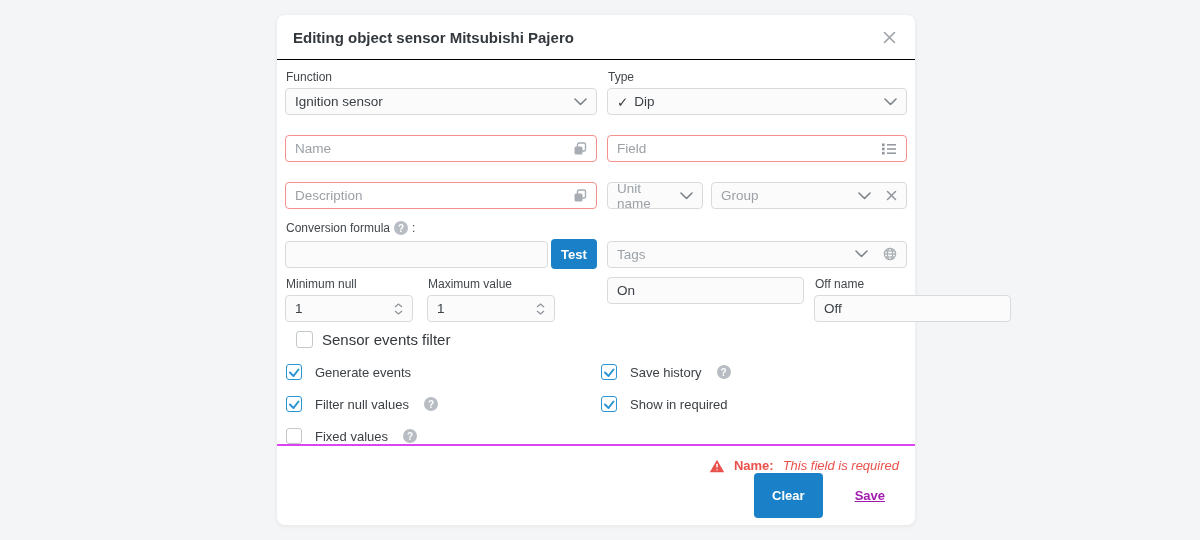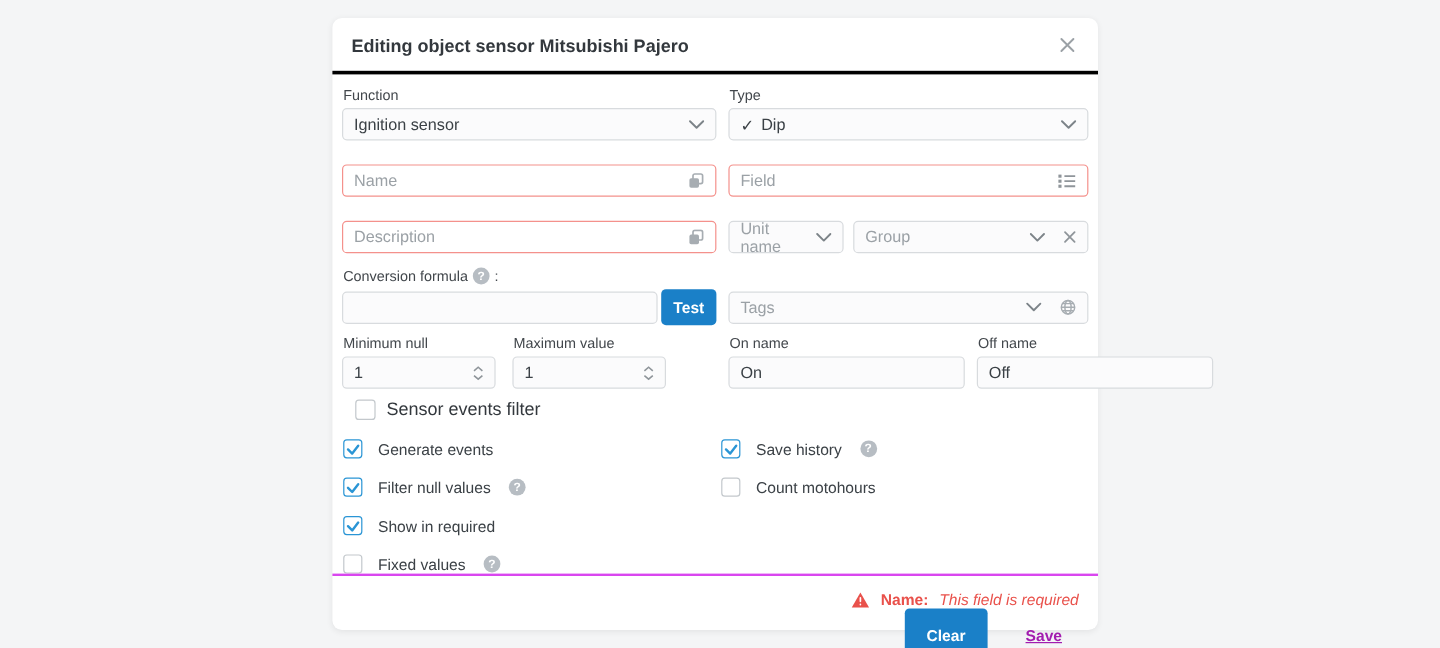--- a/index.html
+++ b/index.html
@@ -1,21 +1,21 @@
 <!DOCTYPE html>
 <html><head>
 <meta charset="utf-8">
 <style>
   * { margin:0; padding:0; box-sizing:border-box; }
   body { font-family:"Liberation Sans", sans-serif; }
   .stage { position:relative; width:1200px; height:540px; background:#f4f5f6; overflow:hidden; }
   .modal { position:absolute; left:277px; top:15px; width:638px; height:510px; background:#fff;
            border-radius:8px; box-shadow:0 1px 5px rgba(0,0,0,.07); display:flex; flex-direction:column; }
-  .modal-header { display:flex; align-items:flex-end; justify-content:space-between;
-                  padding:13px 16px 12px; border-bottom:3px solid #000000; }
+  .modal-header { display:flex; align-items:center; justify-content:space-between;
+                  padding:13px 16px 12px; border-bottom:1px solid #000000; }
   .title { font-size:15px; font-weight:700; color:#33383d; }
   .close-btn { background:none; border:none; cursor:pointer; display:flex; padding:2px; }
   .modal-body { flex:1; padding:10px 8px 0; }
   .row { display:flex; gap:10px; }
   .col-l { width:312px; flex:none; }
   .col-r { flex:1; min-width:0; }
   .flabel { font-size:12px; color:#42474c; margin:0 0 4px 1px; }
   .select, .input { height:27px; border:1px solid #d8dbde; border-radius:4px; display:flex;
                     align-items:center; padding:0 9px; font-size:13.5px; color:#3b4146; background:#fbfbfc; }
   .select { cursor:pointer; gap:6px; }
@@ -251,21 +251,20 @@
                   </svg>
                 <svg width="9" height="5" viewBox="0 0 9 5">
                     <polyline points="1,1 4.5,4 8,1" fill="none" stroke="#8f959a" stroke-width="1.3"></polyline>
                   </svg>
               </span>
             </div>
           </div>
         </div>
         <div class="col-r pair-r">
           <div>
-            <div class="flabel">On name</div>
             <div class="input soft">
               <input value="On" style="">
             </div>
           </div>
           <div>
             <div class="flabel">Off name</div>
             <div class="input soft">
               <input value="Off" style="">
             </div>
           </div>
@@ -298,24 +297,20 @@
           <span class="help"></span>
         </div>
         <div class="cbrow">
           <span class="cb-box checked">
               <svg width="14" height="13">
                 <use href="#i-check"></use>
               </svg>
             </span>
           <span>Filter null values</span>
           <span class="help"></span>
-        </div>
-        <div class="cbrow">
-          <span class="cb-box"></span>
-          <span>Count motohours</span>
         </div>
         <div class="cbrow">
           <span class="cb-box checked">
               <svg width="14" height="13">
                 <use href="#i-check"></use>
               </svg>
             </span>
           <span>Show in required</span>
         </div>
         <div class="cbrow" style="grid-column:1;">

